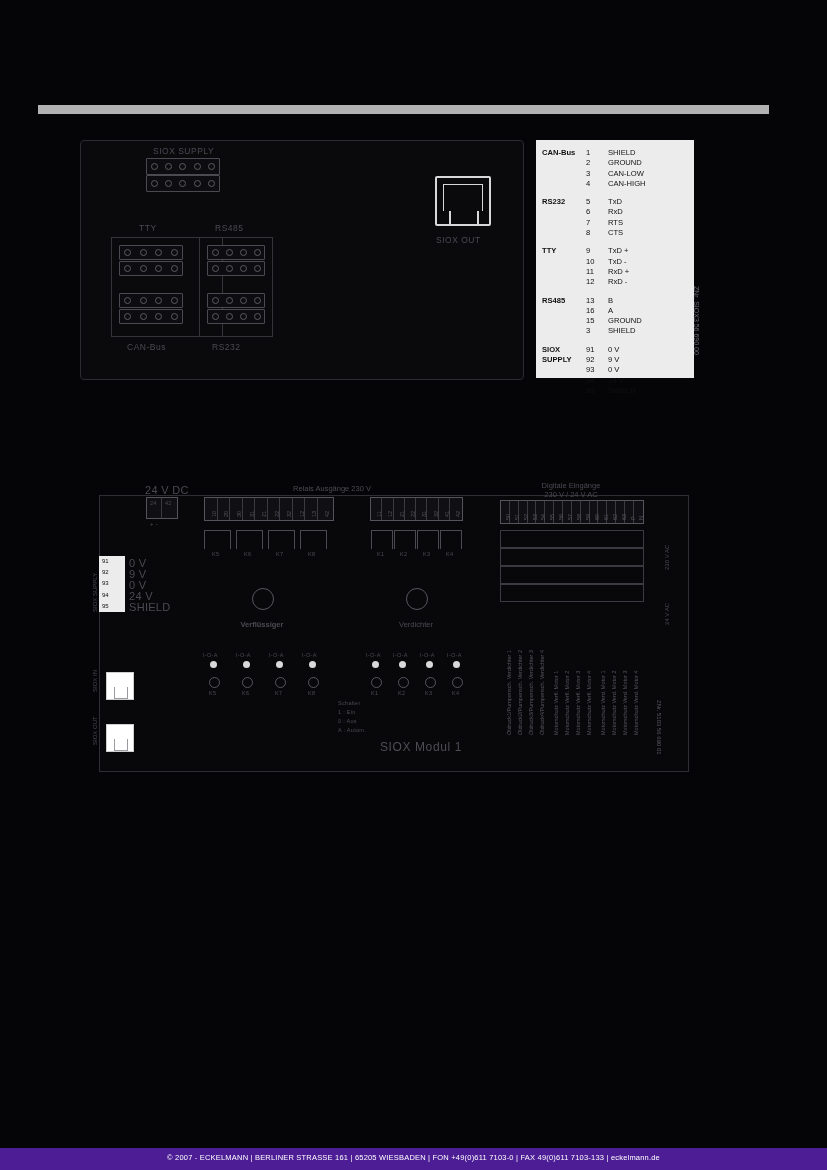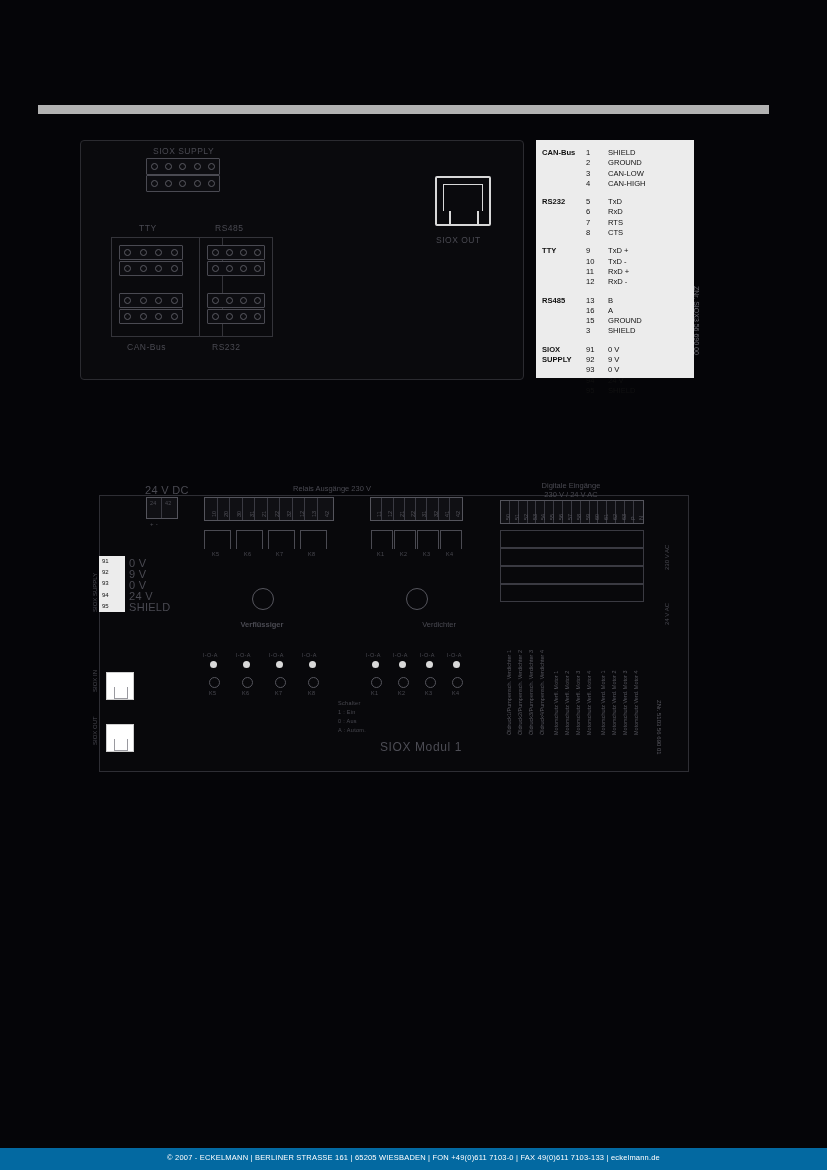--- a/index.html
+++ b/index.html
@@ -59,21 +59,21 @@
   .term .cell{float:left;height:100%;border-right:1px solid #3a3a42;box-sizing:border-box;}
   .relay{position:absolute;border:1px solid #4a4a52;border-bottom:none;}
   .circle{position:absolute;border:1px solid #55555d;border-radius:50%;}
   .led{position:absolute;width:7px;height:7px;border-radius:50%;background:#d9d9d9;}
   .sw{position:absolute;width:9px;height:9px;border-radius:50%;border:1px solid #55555d;}
   .supply-box{position:absolute;left:99px;top:556px;width:26px;height:56px;background:#ececec;}
   .supply-box .srow{height:11.2px;font-size:6px;color:#111;padding-left:3px;line-height:11.2px;}
   .siox-port{position:absolute;width:26px;height:26px;background:#fff;border:1px solid #cfcfcf;}
   .siox-port .ptab{position:absolute;left:7px;top:14px;width:12px;height:11px;border:1px solid #9a9aa0;border-top:none;}
 
-  .footer{position:absolute;left:0;bottom:0;width:827px;height:22px;background:#0369a1;}
+  .footer{position:absolute;left:0;bottom:0;width:827px;height:22px;background:#4c1d95;}
   .footer-text{position:absolute;left:0;right:0;top:5px;text-align:center;color:#fff;font-size:7.5px;letter-spacing:.2px;}
   .code-bottom{position:absolute;left:662px;top:700px;color:#5a5a62;font-size:6px;transform:rotate(90deg);transform-origin:left top;white-space:nowrap;}
 </style>
 </head>
 <body>
 
 <div class="page">
 
   <div class="grey-bar"></div>
 
@@ -398,21 +398,21 @@
   <div class="relay" style="left:417px;top:530px;width:20px;height:18px;"></div>
   <div class="relay" style="left:440px;top:530px;width:20px;height:18px;"></div>
   <div class="lbl" style="left:377px;top:551px;font-size:5.5px;">K1</div>
   <div class="lbl" style="left:400px;top:551px;font-size:5.5px;">K2</div>
   <div class="lbl" style="left:423px;top:551px;font-size:5.5px;">K3</div>
   <div class="lbl" style="left:446px;top:551px;font-size:5.5px;">K4</div>
 
   <div class="circle" style="left:252px;top:588px;width:20px;height:20px;"></div>
   <div class="lbl-c" style="left:222px;top:620px;width:80px;font-weight:bold;">Verflüssiger</div>
   <div class="circle" style="left:406px;top:588px;width:20px;height:20px;"></div>
-  <div class="lbl-c" style="left:376px;top:620px;width:80px;text-align:right;">Verdichter</div>
+  <div class="lbl-c" style="left:376px;top:620px;width:80px;">Verdichter</div>
 
   <div class="lbl" style="left:203px;top:652px;font-size:5.5px;">I-O-A</div>
   <div class="lbl" style="left:236px;top:652px;font-size:5.5px;">I-O-A</div>
   <div class="lbl" style="left:269px;top:652px;font-size:5.5px;">I-O-A</div>
   <div class="lbl" style="left:302px;top:652px;font-size:5.5px;">I-O-A</div>
   <div class="led" style="left:210px;top:661px;"></div>
   <div class="led" style="left:243px;top:661px;"></div>
   <div class="led" style="left:276px;top:661px;"></div>
   <div class="led" style="left:309px;top:661px;"></div>
   <div class="sw" style="left:209px;top:677px;"></div>

